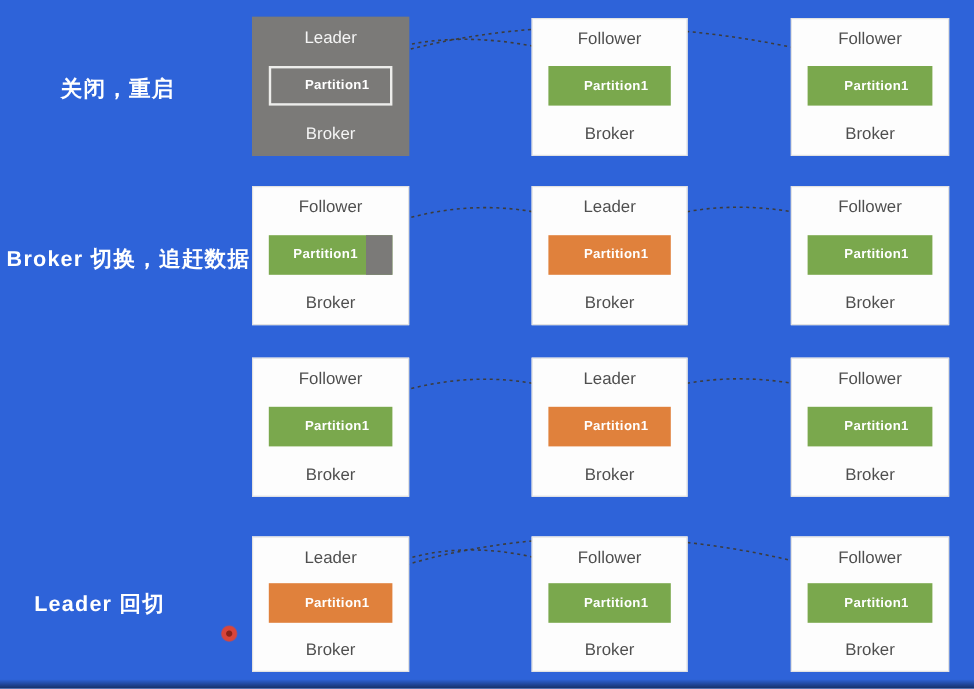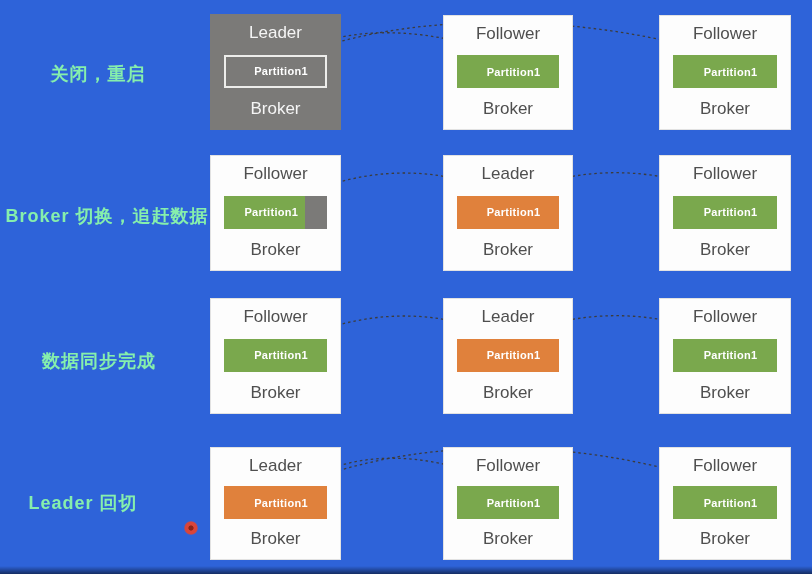--- a/index.html
+++ b/index.html
@@ -6,26 +6,26 @@
     --background:#2e63d9; --box_white:#fdfdfd; --box_gray:#7b7a78;
     --partition_green:#7aa84d; --partition_orange:#e0813c;
     --arrow:#3c3c3c; --text_dark:#4f4f4f; --text_light:#f5f5f5;
   }
   *{margin:0;padding:0;box-sizing:border-box;}
   html,body{width:812px;height:574px;overflow:hidden;}
   body{font-family:"Liberation Sans","DejaVu Sans",sans-serif;}
   .canvas{position:relative;width:812px;height:574px;background:var(--background);overflow:hidden;}
   .bottom-strip{position:absolute;left:0;bottom:0;width:100%;height:8px;
     background:linear-gradient(to bottom,rgba(0,0,0,0),rgba(0,0,0,0.55));}
-  .row-label{position:absolute;transform:translate(-50%,-50%);color:#86efac;
+  .row-label{position:absolute;transform:translate(-50%,-50%);color:#ffffff;
     font-size:18px;font-weight:700;white-space:nowrap;letter-spacing:1px;}
   .broker-box{position:absolute;background:var(--box_white);border:1px solid #e2e2e2;
     display:flex;flex-direction:column;align-items:center;justify-content:space-between;
     padding:7px 0 9px;}
-  .broker-box .role,.broker-box .broker{font-size:17px;color:var(--text_dark);line-height:1.3;}
+  .broker-box .role,.broker-box .broker{font-size:14px;color:var(--text_dark);line-height:1.3;}
   .partition{width:calc(100% - 26px);height:33px;display:flex;align-items:center;justify-content:center;
     position:relative;padding-left:11px;}
   .partition span{font-size:11px;font-weight:700;color:#fff;letter-spacing:.3px;}
   .p-green{background:var(--partition_green);}
   .p-orange{background:var(--partition_orange);}
   .p-outline{background:transparent;border:2px solid #ededeb;}
   .p-partial{background:var(--partition_green);}
   .p-partial::after{content:"";position:absolute;right:0;top:0;bottom:0;width:21%;background:var(--box_gray);}
   .p-partial span{margin-right:21%;}
   .box-gray{background:var(--box_gray);border-color:var(--box_gray);}
@@ -54,21 +54,20 @@
       <path d="M 511 199 C 560 168, 645 162, 720 194" marker-end="url(#ah)"></path>
       <path d="M 505 342 C 455 311, 375 305, 299 339" marker-end="url(#ah)"></path>
       <path d="M 511 342 C 560 311, 645 305, 721 337" marker-end="url(#ah)"></path>
       <path d="M 295 489 C 345 447, 435 450, 503 486" marker-end="url(#ah)"></path>
       <path d="M 297 485 C 430 432, 590 440, 721 485" marker-end="url(#ah)"></path>
     </g>
   </svg>
 
   <div class="row-label" style="left:98px;top:74px">关闭，重启</div>
   <div class="row-label" style="left:107px;top:216px">Broker 切换，追赶数据</div>
-  <div class="row-label" style="left:99px;top:361px">数据同步完成</div>
   <div class="row-label" style="left:83px;top:503px">Leader 回切</div>
 
   <div class="broker-box box-gray" style="left:210px;top:14px;width:131px;height:116px">
     <div class="role">Leader</div>
     <div class="partition p-outline">
         <span>Partition1</span>
       </div>
     <div class="broker">Broker</div>
   </div>
   <div class="broker-box" style="left:443px;top:15px;width:130px;height:115px">

